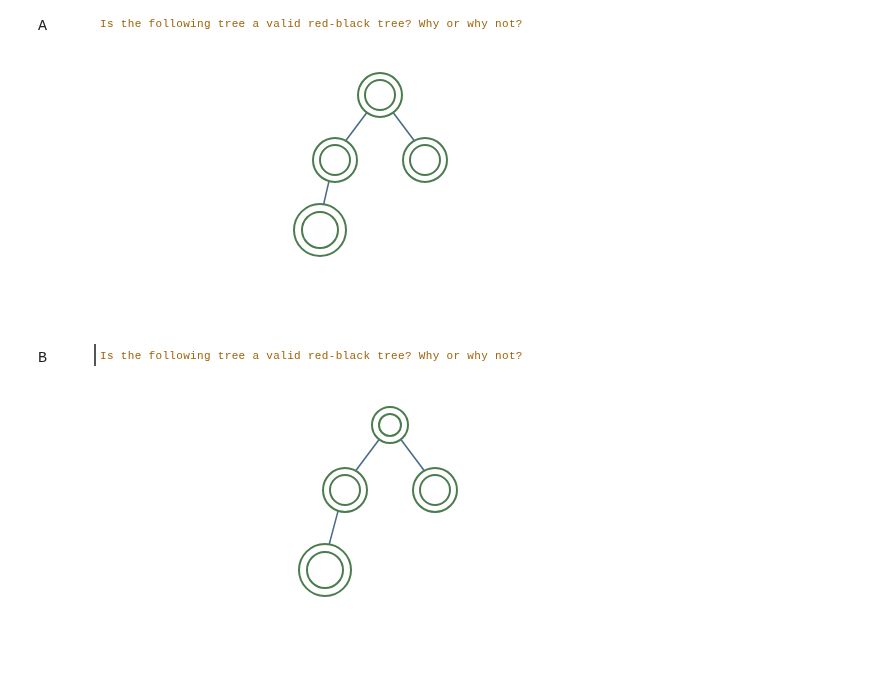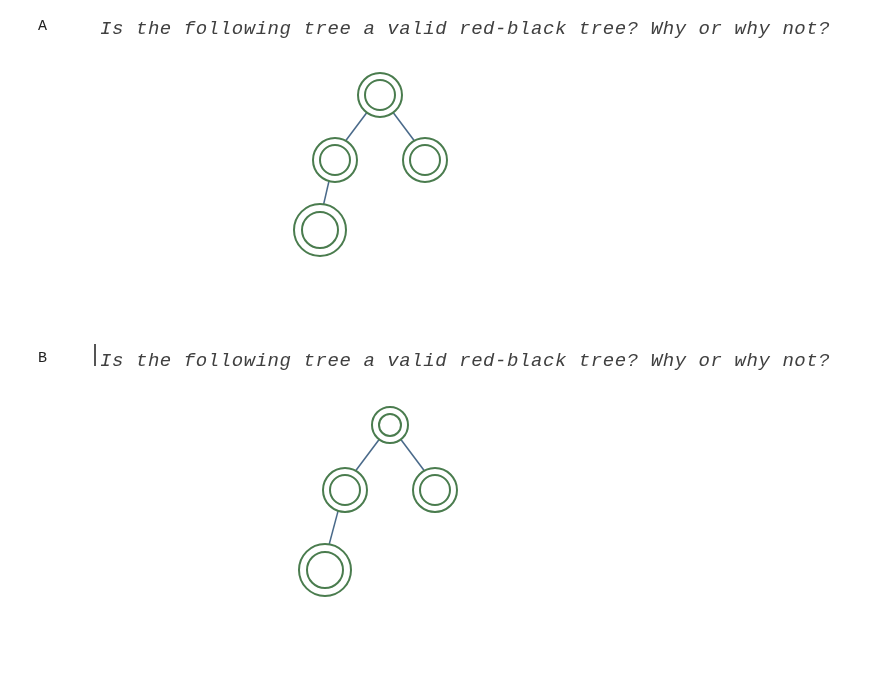--- a/index.html
+++ b/index.html
@@ -21,24 +21,23 @@
 
     .section-label {
       position: absolute;
       font-size: 15px;
       color: #222;
       font-weight: normal;
     }
 
     .section-text {
       position: absolute;
-      font-size: 19px;
-      color: #404040;
+      font-size: 11px;
+      color: #a16207;
       letter-spacing: 0.03em;
-      font-style: italic;
     }
 
     .vertical-bar {
       position: absolute;
       width: 2px;
       background: #555;
     }
 
     svg.tree-diagram {
       position: absolute;

